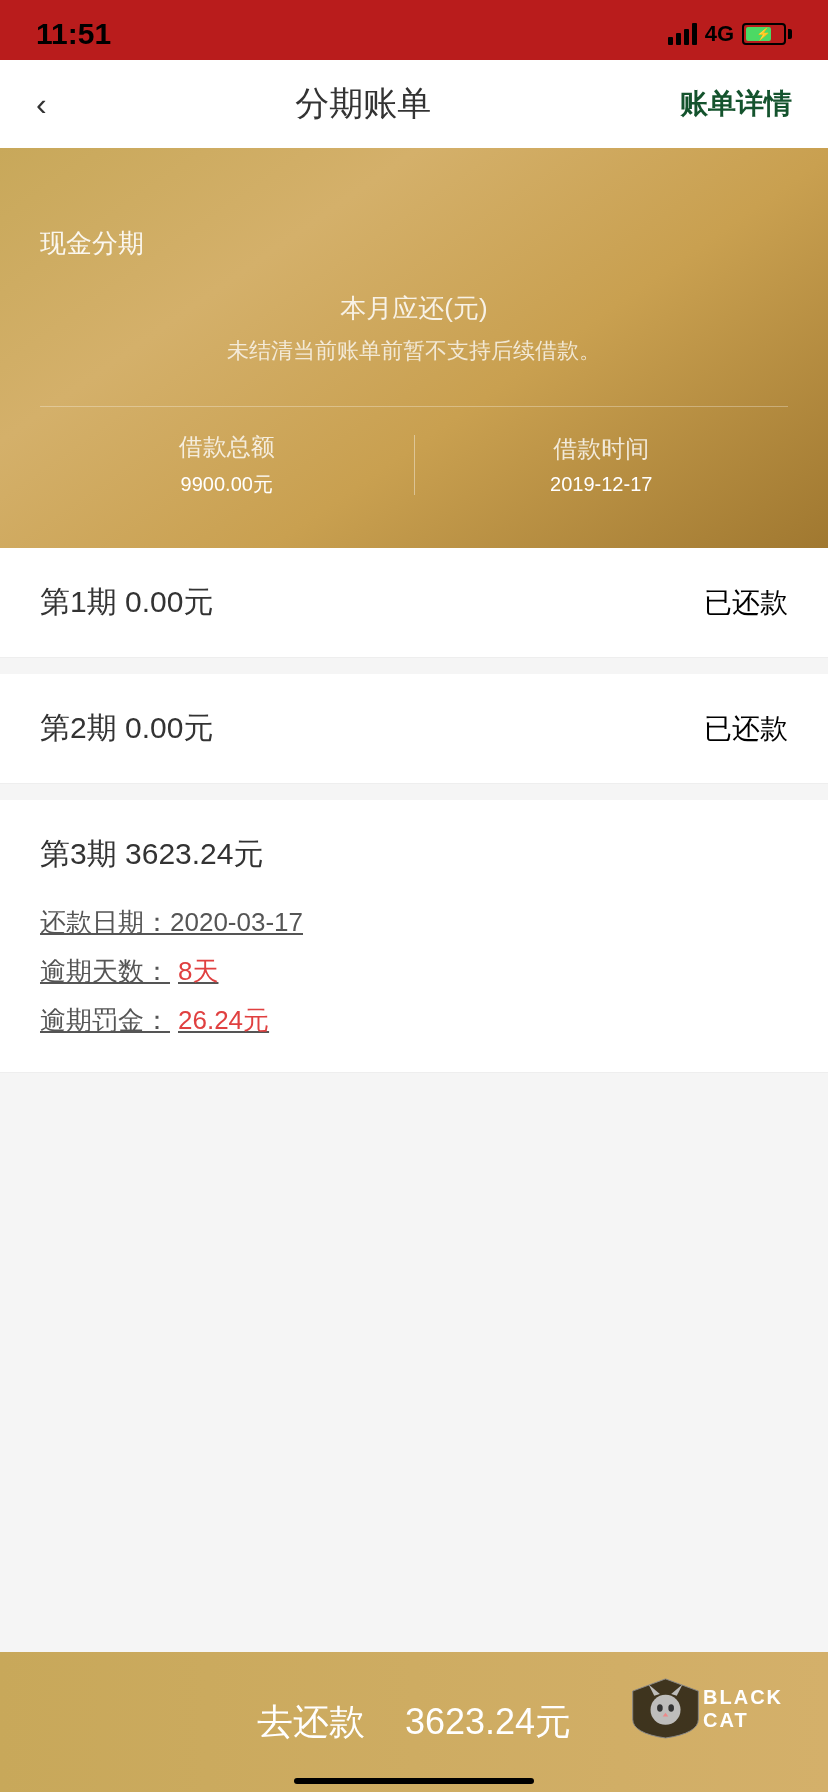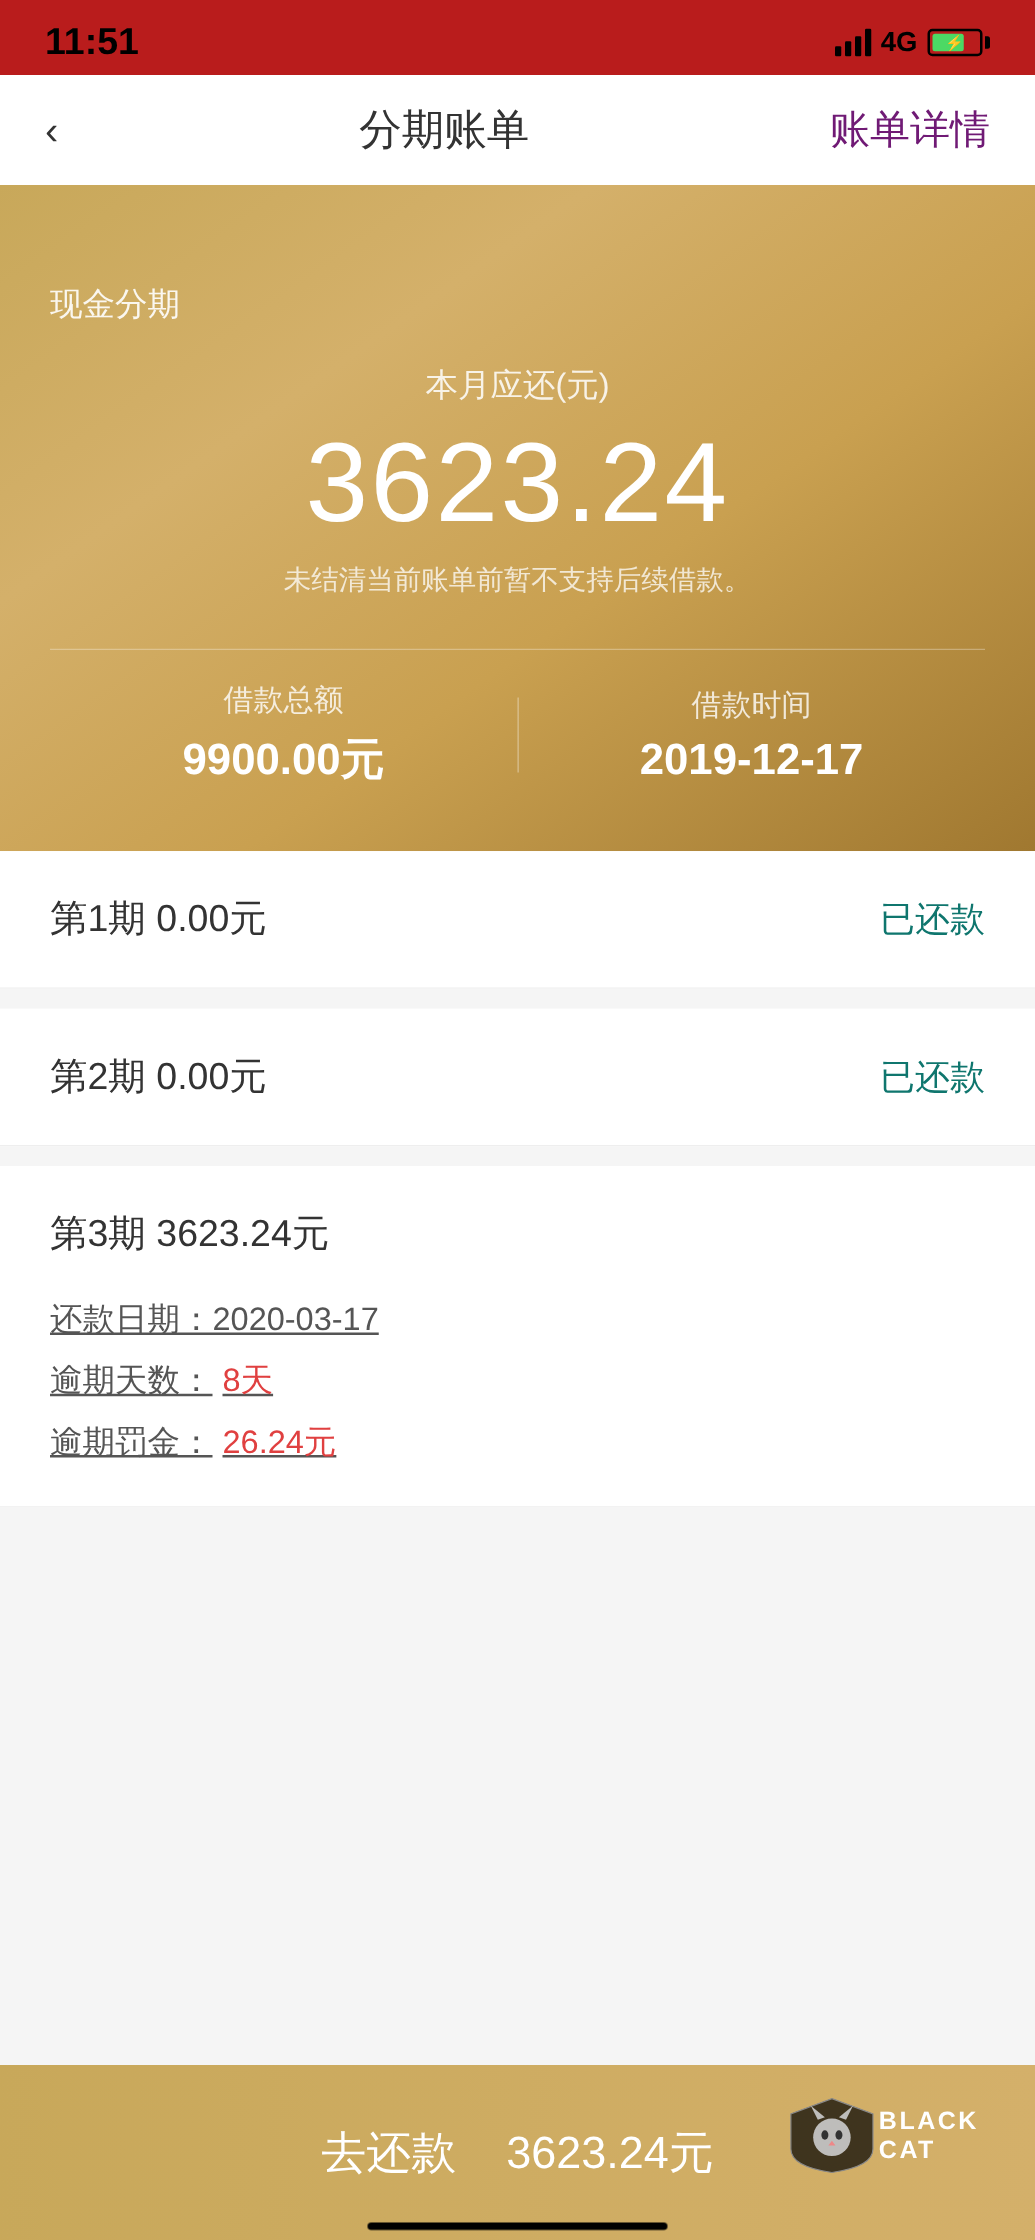--- a/index.html
+++ b/index.html
@@ -102,22 +102,23 @@
       font-size: 32px;
       color: #333;
       cursor: pointer;
     }
     .nav-title {
       font-size: 34px;
       font-weight: 500;
       color: #333;
     }
     .nav-action {
-      font-size: 32px;
-      color: #701a75;
+      font-size: 28px;
+      color: #14532d;
+      font-weight: bold;
     }
 
     
     .header-section {
       background: linear-gradient(145deg, #c8a85a 0%, #d4b06a 30%, #c9a050 60%, #a07830 100%);
       padding: 30px 40px 50px;
       color: #fff;
     }
     .header-category {
       font-size: 26px;
@@ -155,23 +156,23 @@
     .header-info-item {
       text-align: center;
       flex: 1;
     }
     .header-info-label {
       font-size: 24px;
       color: rgba(255,255,255,0.8);
       margin-bottom: 8px;
     }
     .header-info-value {
-      font-size: 35px;
-      color: #fff;
-      font-weight: 700;
+      font-size: 20px;
+      color: #fff;
+      font-weight: 400;
     }
     .header-info-separator {
       width: 1px;
       height: 60px;
       background: rgba(255,255,255,0.4);
     }
 
     
     .content-area {
       background: #fff;
@@ -185,21 +186,21 @@
       padding: 34px 40px;
       border-bottom: 1px solid #eee;
       background: #fff;
     }
     .period-label {
       font-size: 30px;
       color: #333;
     }
     .period-status {
       font-size: 28px;
-      color: #0f766e;
+      color: #000000;
     }
     .period-status.overdue {
       color: #e04040;
     }
 
     
     .period-detail-row {
       background: #fff;
       padding: 34px 40px;
       border-bottom: 1px solid #eee;
@@ -335,21 +336,20 @@
 
 <div class="nav-bar">
   <span class="nav-back">‹</span>
   <span class="nav-title">分期账单</span>
   <span class="nav-action">账单详情</span>
 </div>
 
 <div class="header-section">
   <div class="header-category">现金分期</div>
   <div class="header-amount-label">本月应还(元)</div>
-  <div class="header-amount">3623.24</div>
   <div class="header-notice">未结清当前账单前暂不支持后续借款。</div>
   <div class="header-divider">
     <div class="header-info-item">
       <div class="header-info-label">借款总额</div>
       <div class="header-info-value">9900.00元</div>
     </div>
     <div class="header-info-separator"></div>
     <div class="header-info-item">
       <div class="header-info-label">借款时间</div>
       <div class="header-info-value">2019-12-17</div>

